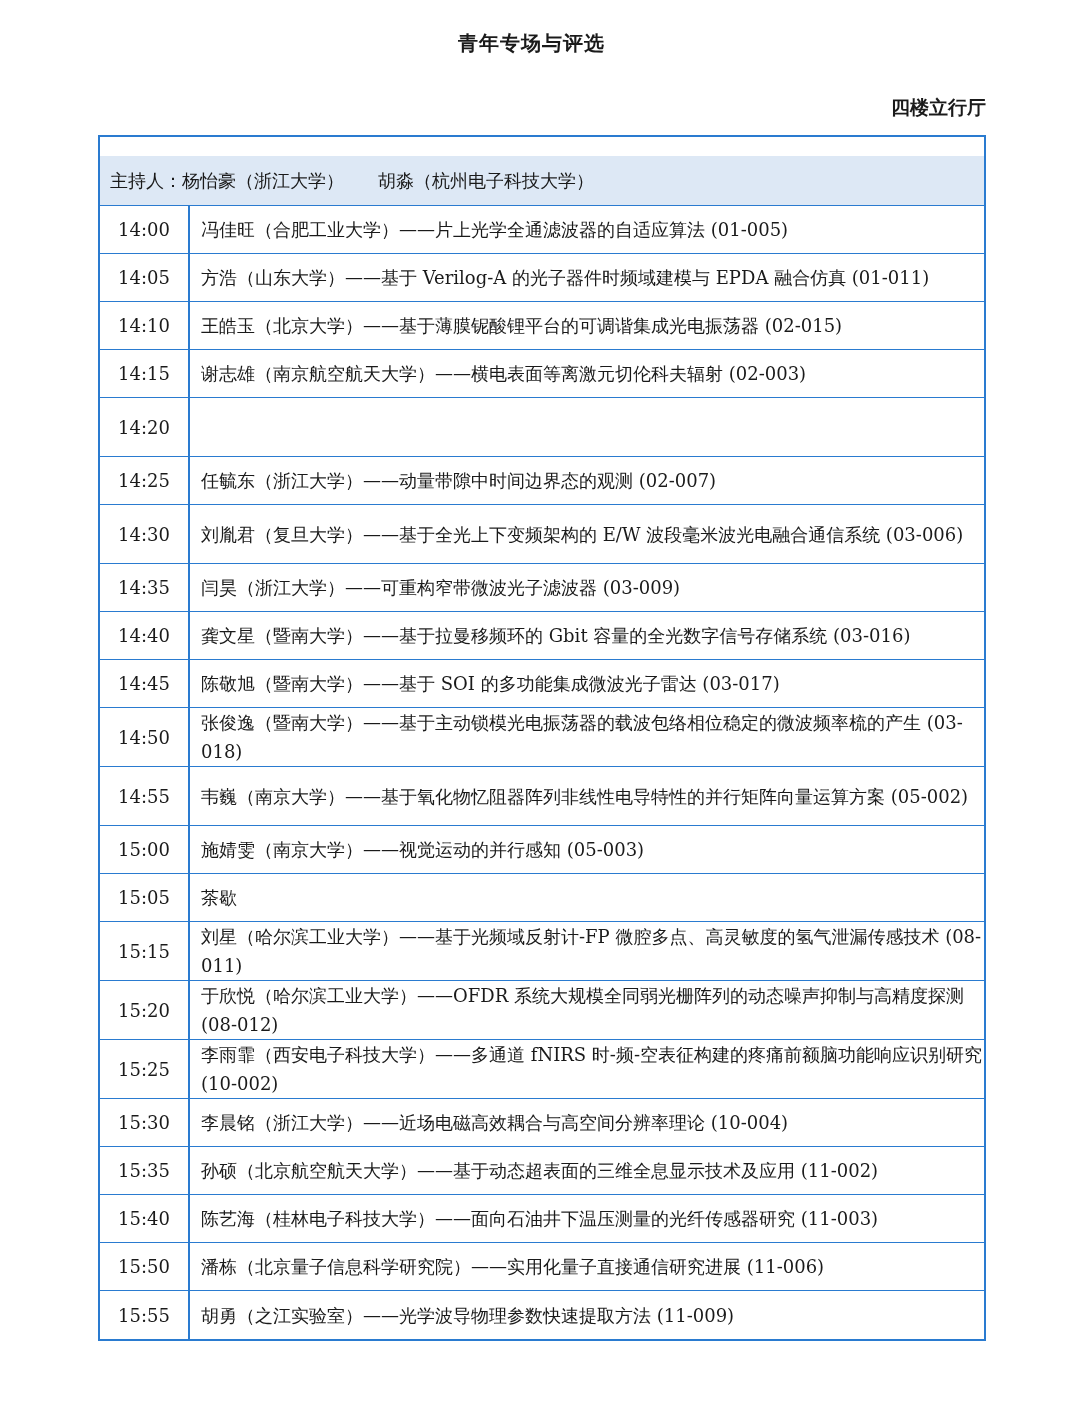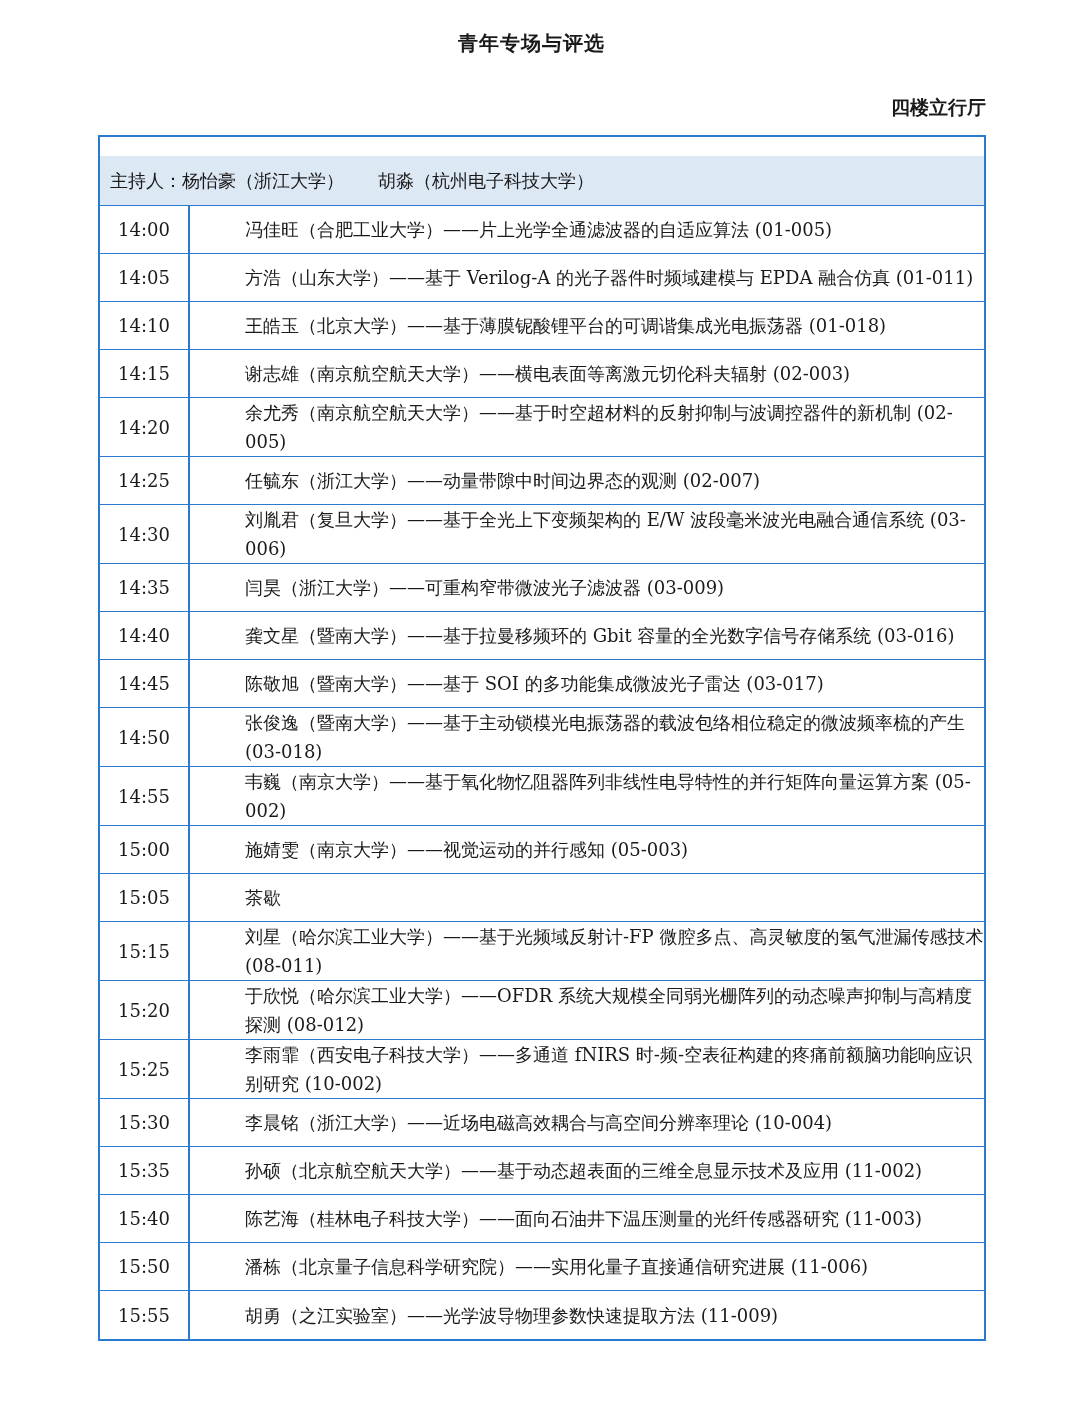--- a/index.html
+++ b/index.html
@@ -26,21 +26,21 @@
       height: 45px; background: #005bbb; color: #ffffff;
       display: flex; align-items: center; padding-left: 12px;
       font-size: 18px; font-weight: bold; border-bottom: 1px solid #2a7bd0;
     }
     .host {
       height: 49px; background: #dde8f5; display: flex; align-items: center;
       padding-left: 10px; font-size: 18px; border-bottom: 1px solid #2a7bd0; margin-top: 19px;
     }
     .host .gap { display: inline-block; width: 34px; }
     .row {
-      display: flex; border-bottom: 1px solid #2a7bd0; box-sizing: border-box; gap: 44px;
+      display: flex; border-bottom: 1px solid #2a7bd0; box-sizing: border-box;
     }
     .row:last-child { border-bottom: none; }
     .time {
       width: 88px; flex: 0 0 88px; border-right: 2px solid #2a7bd0;
       display: flex; align-items: center; justify-content: center;
       font-size: 18px;
     }
     .talk {
       flex: 1; padding: 0 0 0 11px; display: flex; align-items: center;
       font-size: 18px; line-height: 29px;
@@ -65,29 +65,28 @@
       <div class="row h1">
         <div class="time">14:00</div>
         <div class="talk">冯佳旺（合肥工业大学）——片上光学全通滤波器的自适应算法 (01-005)</div>
       </div>
       <div class="row h1">
         <div class="time">14:05</div>
         <div class="talk">方浩（山东大学）——基于 Verilog-A 的光子器件时频域建模与 EPDA 融合仿真 (01-011)</div>
       </div>
       <div class="row h1">
         <div class="time">14:10</div>
-        <div class="talk">王皓玉（北京大学）——基于薄膜铌酸锂平台的可调谐集成光电振荡器 (01-018)</div>
+        <div class="talk">王皓玉（北京大学）——基于薄膜铌酸锂平台的可调谐集成光电振荡器 (02-015)</div>
       </div>
       <div class="row h1">
         <div class="time">14:15</div>
         <div class="talk">谢志雄（南京航空航天大学）——横电表面等离激元切伦科夫辐射 (02-003)</div>
       </div>
       <div class="row h2">
         <div class="time">14:20</div>
-        <div class="talk">余尤秀（南京航空航天大学）——基于时空超材料的反射抑制与波调控器件的新机制 (02-005)</div>
       </div>
       <div class="row h1">
         <div class="time">14:25</div>
         <div class="talk">任毓东（浙江大学）——动量带隙中时间边界态的观测 (02-007)</div>
       </div>
       <div class="row h2">
         <div class="time">14:30</div>
         <div class="talk">刘胤君（复旦大学）——基于全光上下变频架构的 E/W 波段毫米波光电融合通信系统 (03-006)</div>
       </div>
       <div class="row h1">

